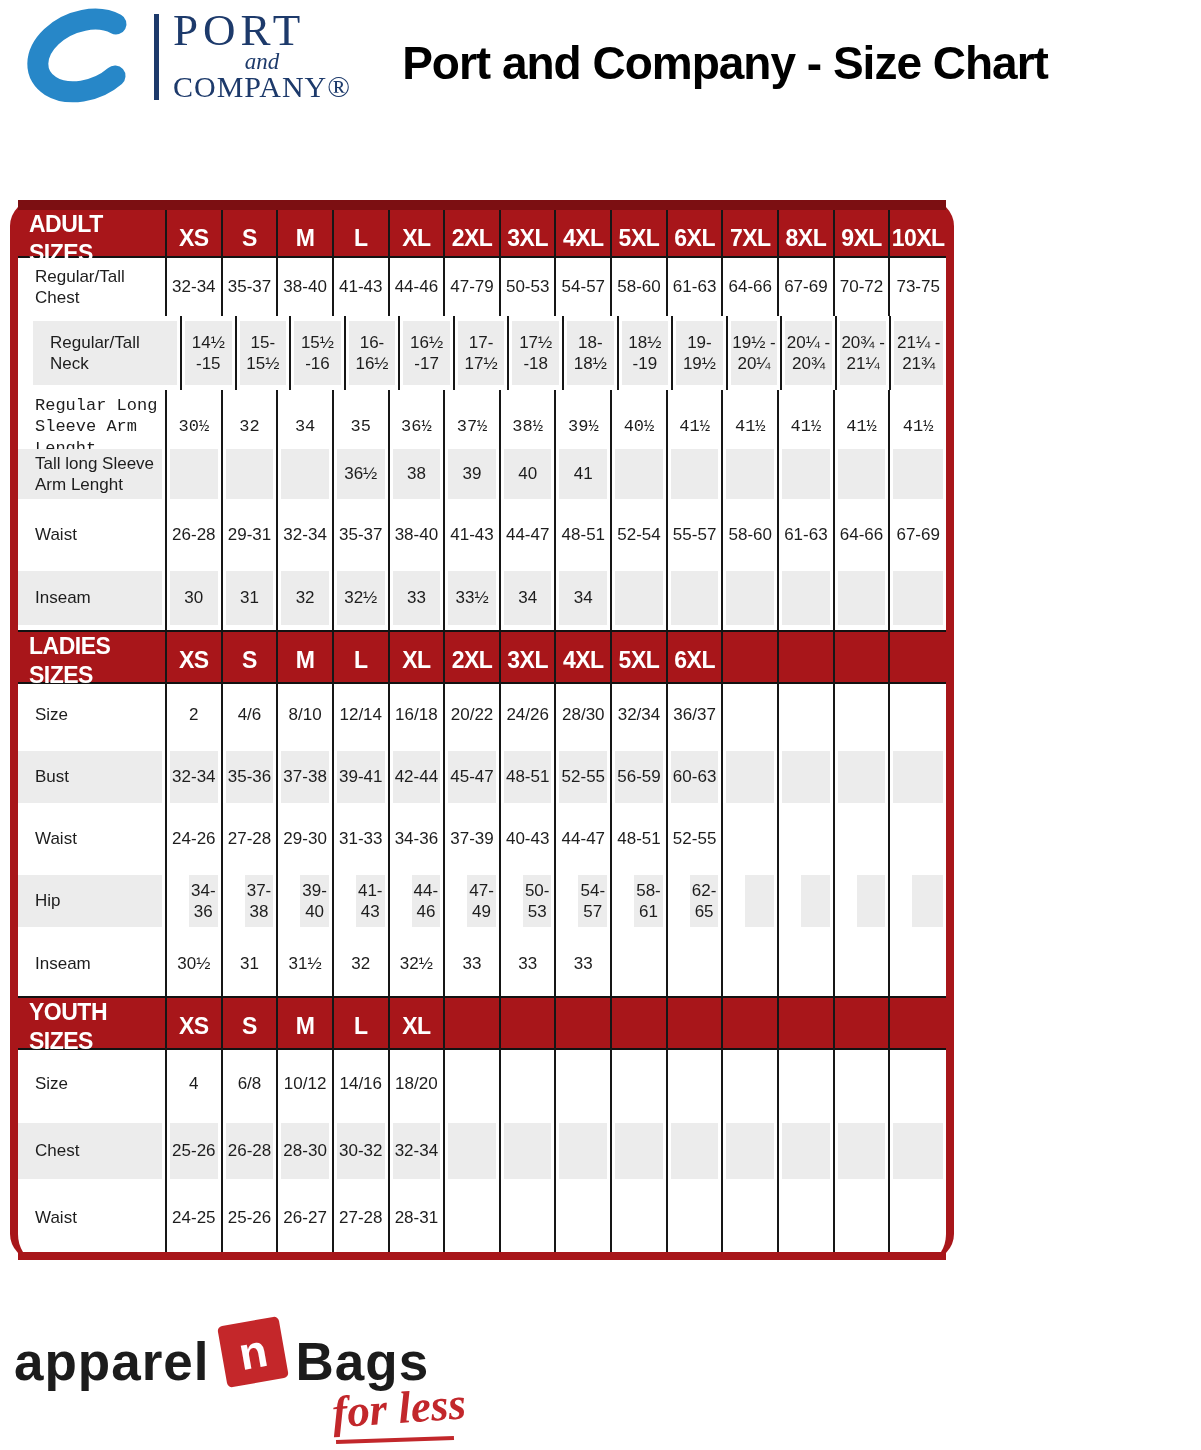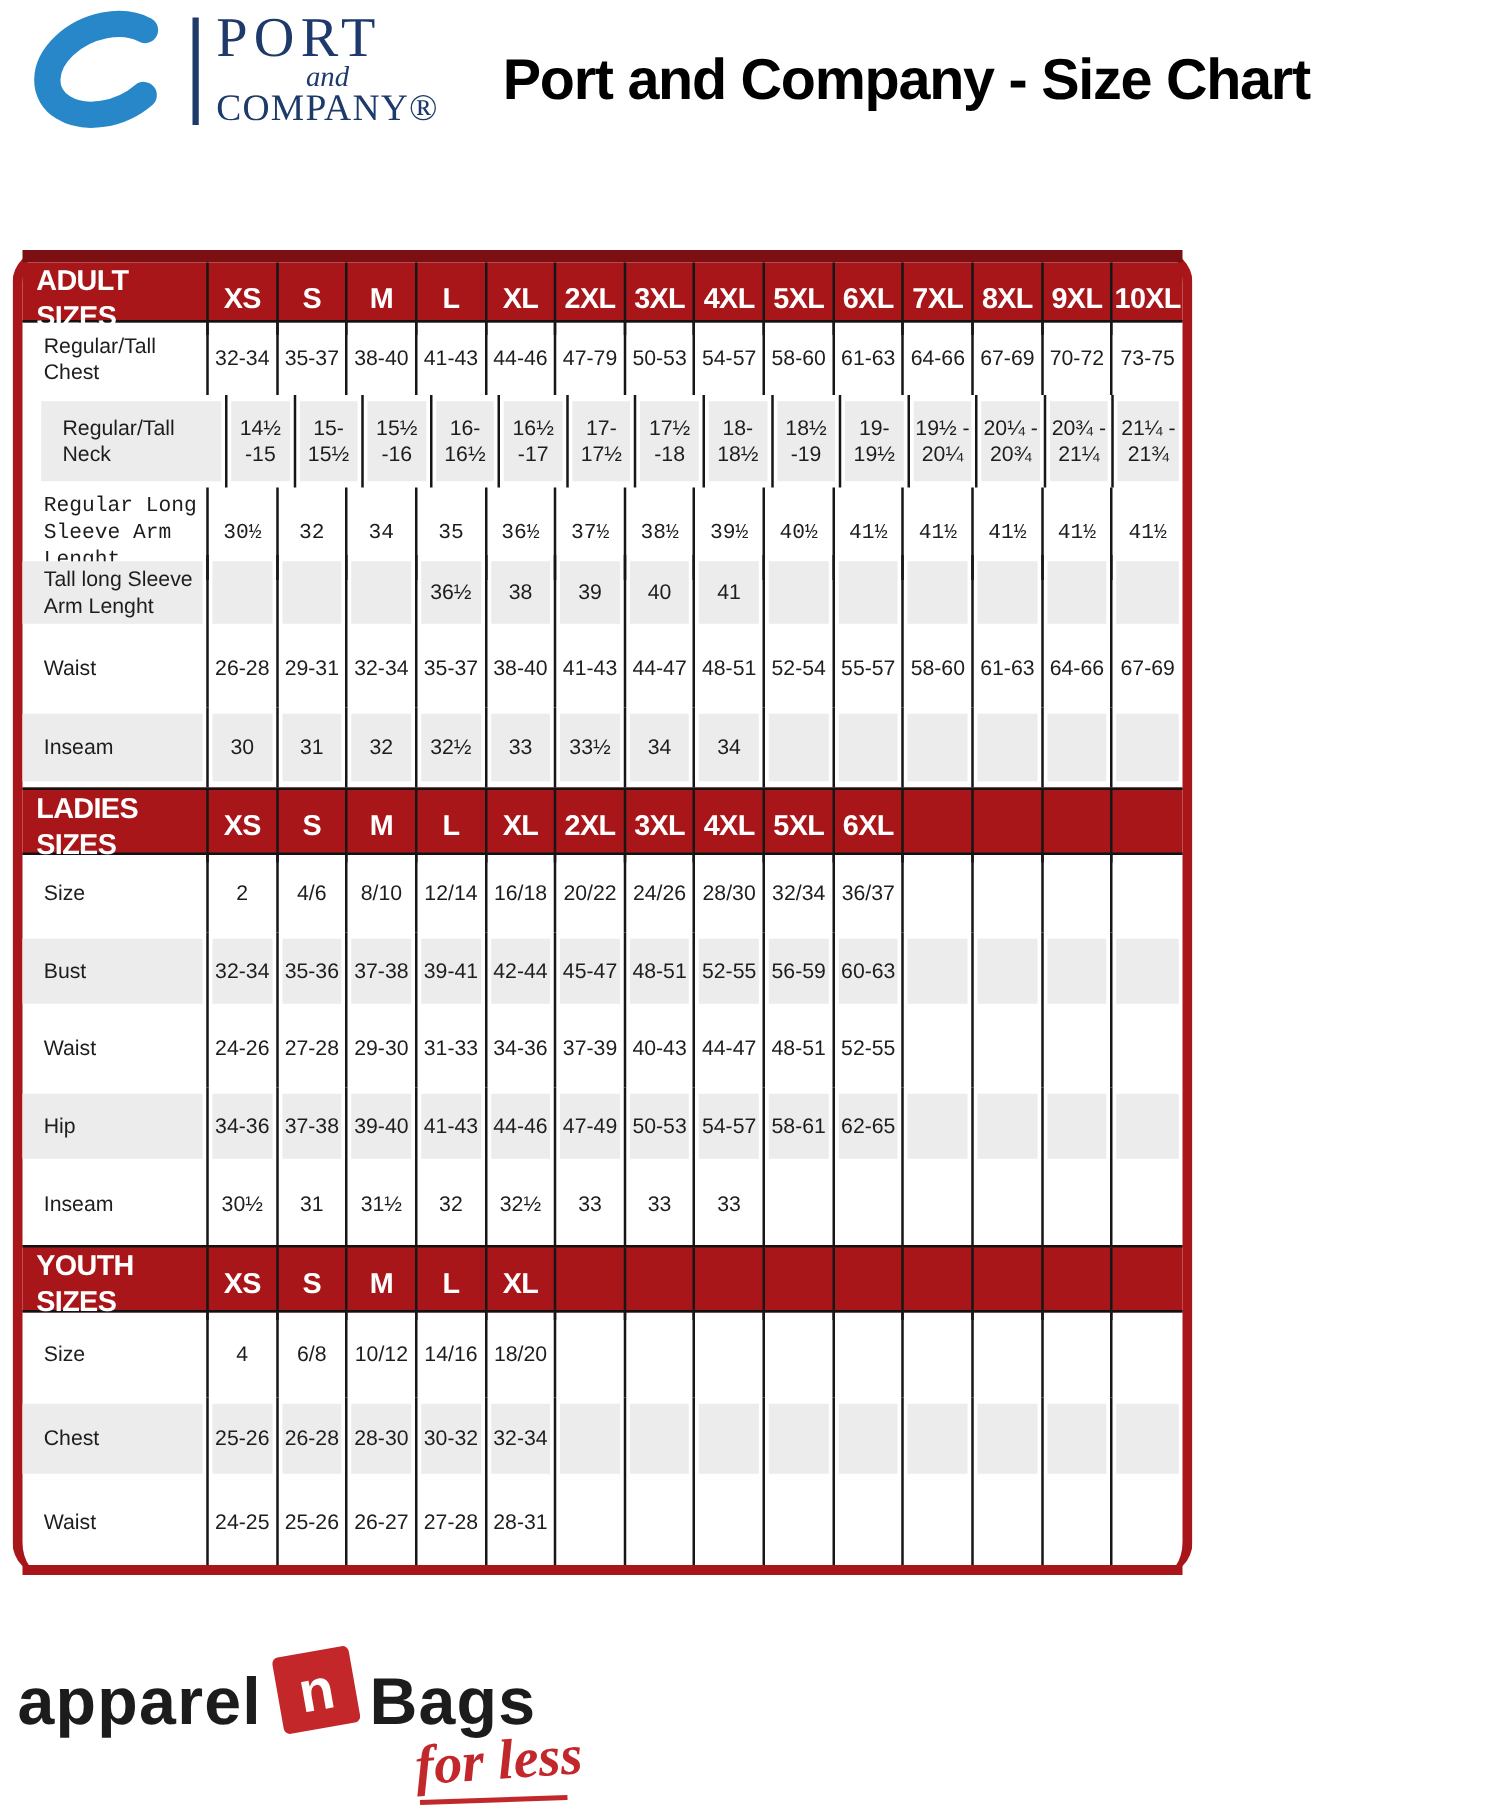--- a/index.html
+++ b/index.html
@@ -583,21 +583,21 @@
           <div class="cell">
             <div class="fill"></div>
           </div>
           <div class="cell">
             <div class="fill"></div>
           </div>
           <div class="cell last">
             <div class="fill"></div>
           </div>
         </div>
-        <div class="grid-row data-row" style="height: 62px;">
+        <div class="grid-row data-row" style="height: 62px; gap: 19px;">
           <div class="lbl">
             <div class="fill shade">Hip</div>
           </div>
           <div class="cell">
             <div class="fill shade">34-36</div>
           </div>
           <div class="cell">
             <div class="fill shade">37-38</div>
           </div>
           <div class="cell">

